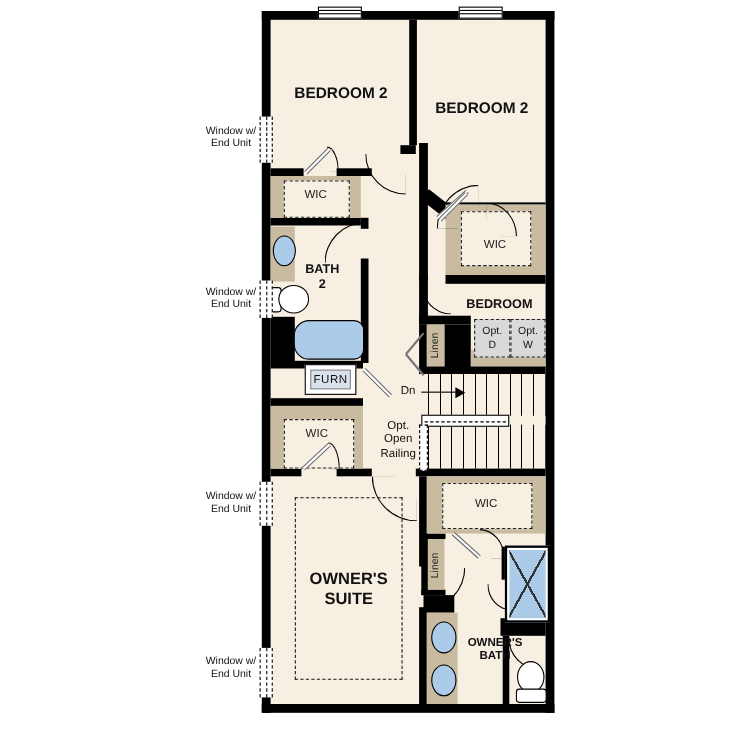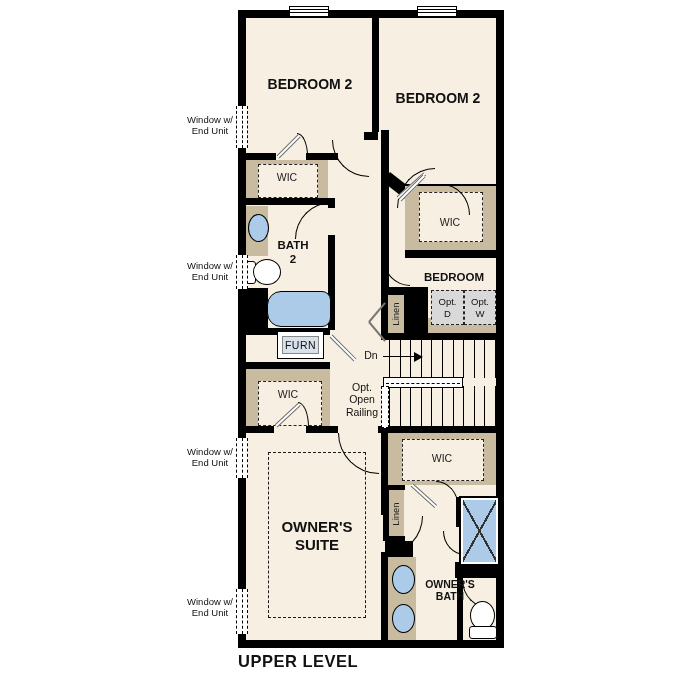--- a/index.html
+++ b/index.html
@@ -205,15 +205,14 @@
   <div class="lbl b" style="left:408px;top:578px;width:84px;font-size:10.5px;">OWNER'S
 BATH</div>
   <div class="lbl" style="left:184px;top:114px;width:52px;font-size:9.5px;">Window w/
 End Unit</div>
   <div class="lbl" style="left:184px;top:260px;width:52px;font-size:9.5px;">Window w/
 End Unit</div>
   <div class="lbl" style="left:184px;top:446px;width:52px;font-size:9.5px;">Window w/
 End Unit</div>
   <div class="lbl" style="left:184px;top:596px;width:52px;font-size:9.5px;">Window w/
 End Unit</div>
-  <div class="lbl b" style="left:238px;top:652px;width:230px;font-size:16.5px;text-align:left;letter-spacing:0.5px;">UPPER LEVEL</div>
 
 </div>
 
 </body></html>

